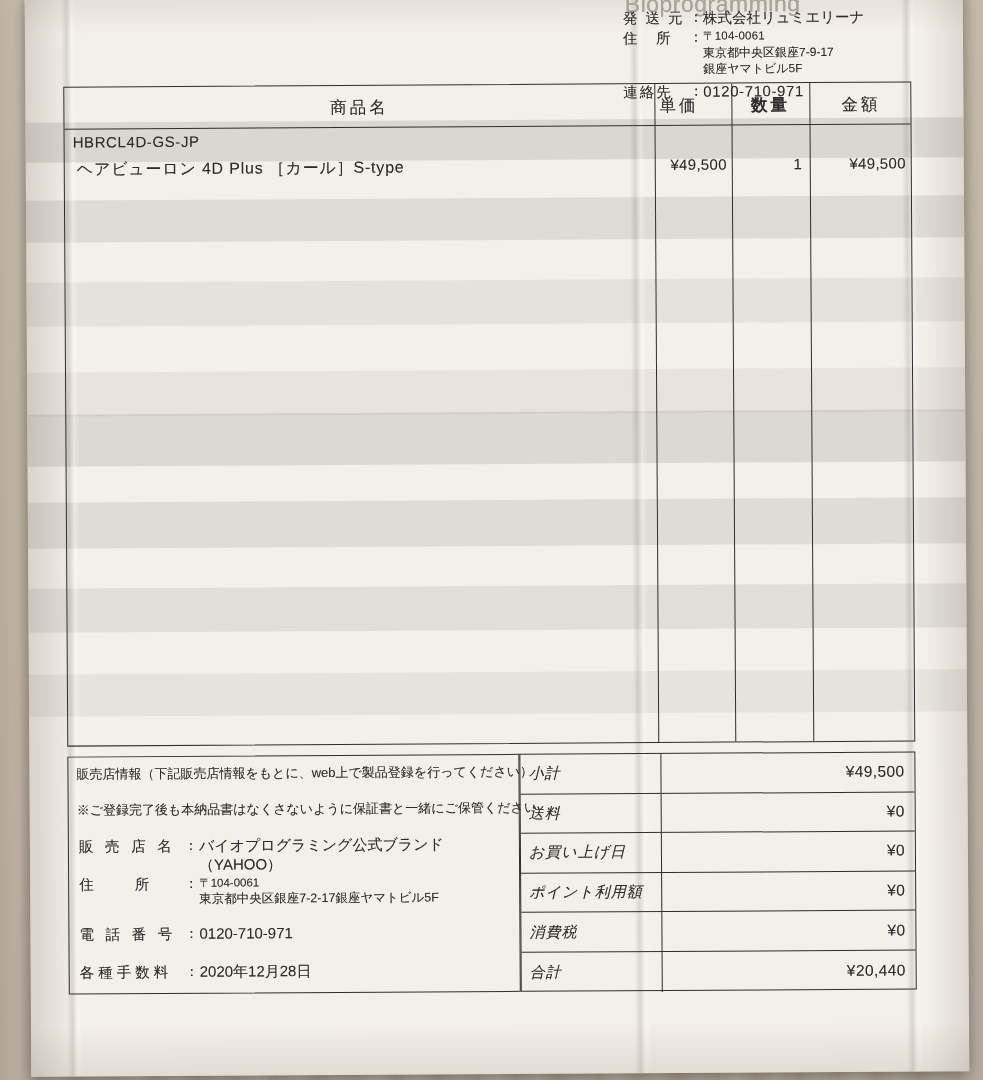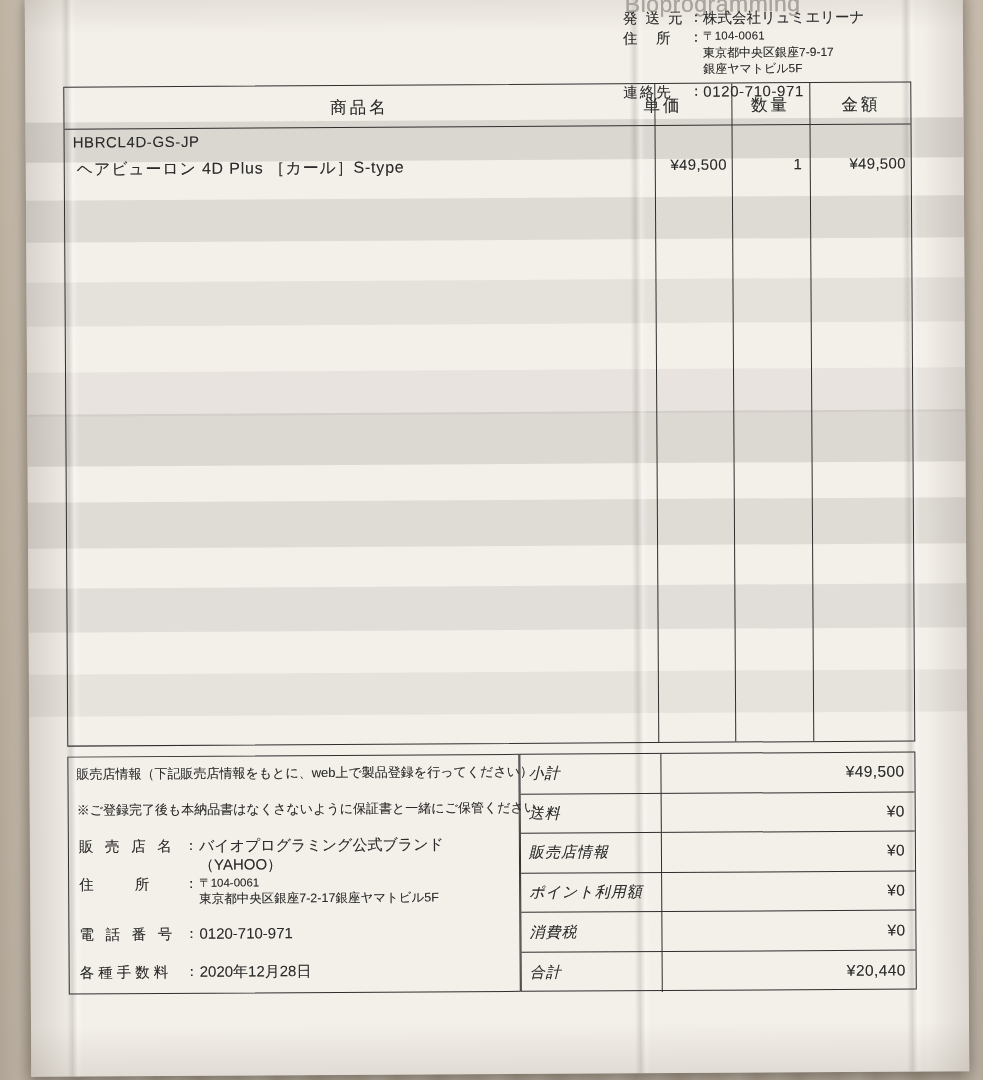--- a/index.html
+++ b/index.html
@@ -164,22 +164,22 @@
   .th {
     position: absolute;
     top: 0;
     height: 42px;
     line-height: 42px;
     text-align: center;
     font-size: 16.5px;
     letter-spacing: 3px;
   }
   .th.name  { left: 0;     width: 590px; }
-  .th.price { left: 560px; width: 77px; }
-  .th.qty   { left: 667px; width: 78px; }
+  .th.price { left: 576px; width: 77px; }
+  .th.qty   { left: 667px; width: 78px; font-weight: bold; }
   .th.amt   { left: 745px; width: 103px; }
 
   .item-code {
     position: absolute;
     left: 8px;
     top: 46px;
     font-size: 15px;
     letter-spacing: 0.6px;
   }
   .item-name {
@@ -417,21 +417,21 @@
         <span class="tlabel">小計</span>
         <span class="tsplit"></span>
         <span class="tval">¥49,500</span>
       </div>
       <div class="trow">
         <span class="tlabel">送料</span>
         <span class="tsplit"></span>
         <span class="tval">¥0</span>
       </div>
       <div class="trow">
-        <span class="tlabel">販売店情報</span>
+        <span class="tlabel">お買い上げ日</span>
         <span class="tsplit"></span>
         <span class="tval">¥0</span>
       </div>
       <div class="trow">
         <span class="tlabel">ポイント利用額</span>
         <span class="tsplit"></span>
         <span class="tval">¥0</span>
       </div>
       <div class="trow">
         <span class="tlabel">消費税</span>

